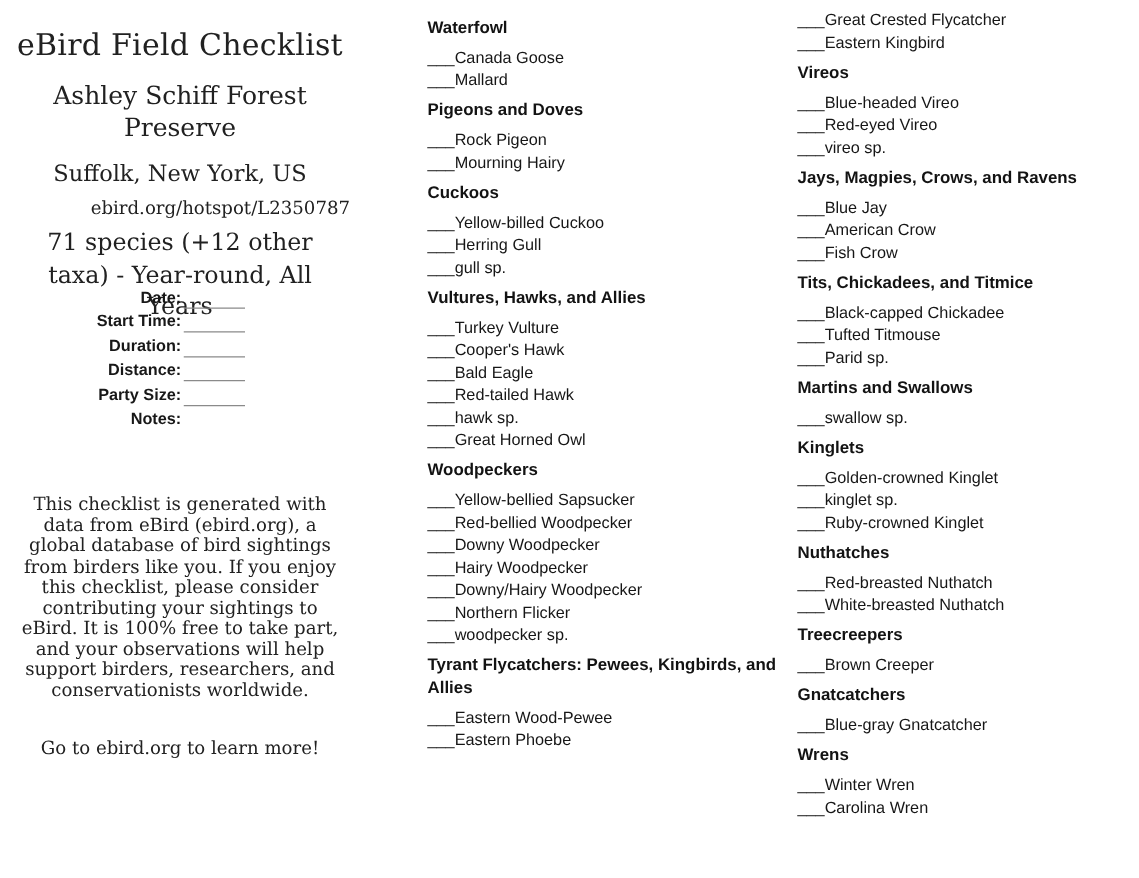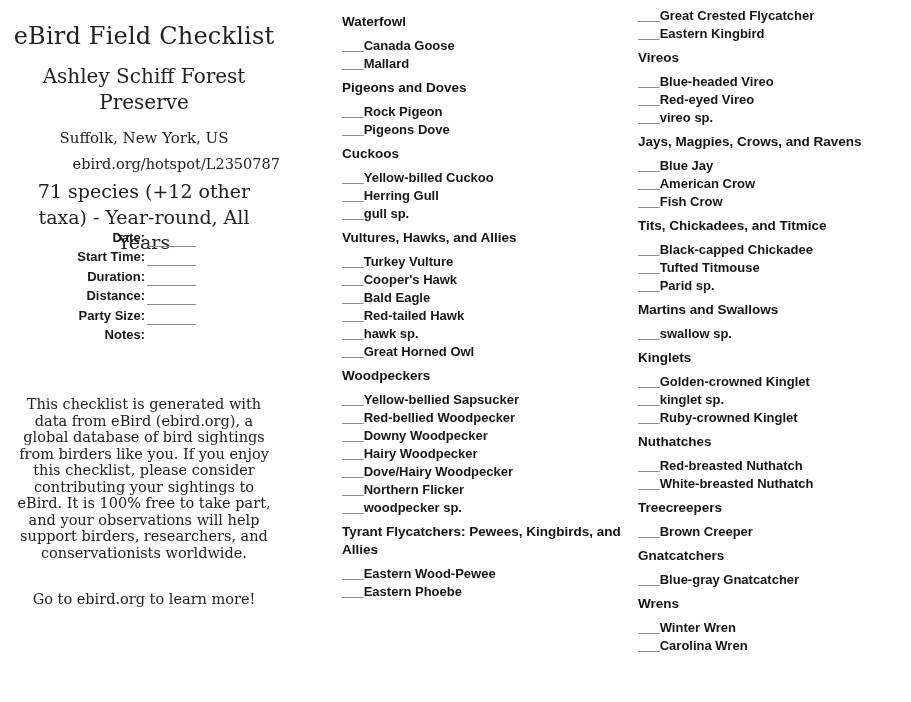--- a/index.html
+++ b/index.html
@@ -21,21 +21,21 @@
     text-align: center;
   }
   .masthead { position: absolute; top: 22px; left: 0; right: 0; }
   .title {
     font-size: 24px; font-weight: normal; margin: 0 0 13px 0;
     white-space: nowrap; letter-spacing: 0.2px;
   }
   .subtitle {
     font-size: 20px; font-weight: normal; margin: 0 0 10px 0; line-height: 1.3;
   }
-  .location { font-size: 15px; margin: 14px 0 9px 0; }
+  .location { font-size: 18px; margin: 14px 0 9px 0; }
   .hotspot-url { font-size: 14.5px; margin: 0 0 7px 0; text-align: right; }
   .summary { font-size: 19px; line-height: 1.35; margin: 0 auto; width: 260px; }
 
   
   .entry-form {
     position: absolute; top: 227px; left: 0; width: 272px;
     font-family: "Liberation Sans", sans-serif;
   }
   .form-row { display: flex; height: 19.5px; align-items: flex-end; }
   .form-label {
@@ -59,21 +59,21 @@
   .species-col {
     position: absolute; top: 0; padding-top: 7px;
     font-family: "Liberation Sans", sans-serif; color: #161616;
   }
   #col1 { left: 342px; width: 292px; }
   #col2 { left: 638px; width: 272px; }
   .group-header {
     font-weight: bold; font-size: 13.5px; line-height: 18px;
     margin: 6px 0; color: #131313;
   }
-  .species-row { font-size: 13px; line-height: 18px; white-space: nowrap; font-weight: bold; }
+  .species-row { font-size: 13px; line-height: 18px; white-space: nowrap; }
   .blank { letter-spacing: 0; color: #161616; }
 </style>
 </head>
 <body>
 
 <div class="page">
 
   <div class="info-col">
     <div class="masthead">
       <h1 class="title">eBird Field Checklist</h1>
@@ -114,38 +114,38 @@
       <p class="cta">Go to ebird.org to learn more!</p>
     </div>
   </div>
 
   <div class="species-col" id="col1">
       <div class="group-header">Waterfowl</div>
       <div class="species-row"><span class="blank">___</span><span class="species-name">Canada Goose</span></div>
       <div class="species-row"><span class="blank">___</span><span class="species-name">Mallard</span></div>
       <div class="group-header">Pigeons and Doves</div>
       <div class="species-row"><span class="blank">___</span><span class="species-name">Rock Pigeon</span></div>
-      <div class="species-row"><span class="blank">___</span><span class="species-name">Pigeons Dove</span></div>
+      <div class="species-row"><span class="blank">___</span><span class="species-name">Mourning Hairy</span></div>
       <div class="group-header">Cuckoos</div>
       <div class="species-row"><span class="blank">___</span><span class="species-name">Yellow-billed Cuckoo</span></div>
       <div class="species-row"><span class="blank">___</span><span class="species-name">Herring Gull</span></div>
       <div class="species-row"><span class="blank">___</span><span class="species-name">gull sp.</span></div>
       <div class="group-header">Vultures, Hawks, and Allies</div>
       <div class="species-row"><span class="blank">___</span><span class="species-name">Turkey Vulture</span></div>
       <div class="species-row"><span class="blank">___</span><span class="species-name">Cooper's Hawk</span></div>
       <div class="species-row"><span class="blank">___</span><span class="species-name">Bald Eagle</span></div>
       <div class="species-row"><span class="blank">___</span><span class="species-name">Red-tailed Hawk</span></div>
       <div class="species-row"><span class="blank">___</span><span class="species-name">hawk sp.</span></div>
       <div class="species-row"><span class="blank">___</span><span class="species-name">Great Horned Owl</span></div>
       <div class="group-header">Woodpeckers</div>
       <div class="species-row"><span class="blank">___</span><span class="species-name">Yellow-bellied Sapsucker</span></div>
       <div class="species-row"><span class="blank">___</span><span class="species-name">Red-bellied Woodpecker</span></div>
       <div class="species-row"><span class="blank">___</span><span class="species-name">Downy Woodpecker</span></div>
       <div class="species-row"><span class="blank">___</span><span class="species-name">Hairy Woodpecker</span></div>
-      <div class="species-row"><span class="blank">___</span><span class="species-name">Dove/Hairy Woodpecker</span></div>
+      <div class="species-row"><span class="blank">___</span><span class="species-name">Downy/Hairy Woodpecker</span></div>
       <div class="species-row"><span class="blank">___</span><span class="species-name">Northern Flicker</span></div>
       <div class="species-row"><span class="blank">___</span><span class="species-name">woodpecker sp.</span></div>
       <div class="group-header">Tyrant Flycatchers: Pewees, Kingbirds, and Allies</div>
       <div class="species-row"><span class="blank">___</span><span class="species-name">Eastern Wood-Pewee</span></div>
       <div class="species-row"><span class="blank">___</span><span class="species-name">Eastern Phoebe</span></div>
     </div>
   <div class="species-col" id="col2">
       <div class="species-row"><span class="blank">___</span><span class="species-name">Great Crested Flycatcher</span></div>
       <div class="species-row"><span class="blank">___</span><span class="species-name">Eastern Kingbird</span></div>
       <div class="group-header">Vireos</div>

